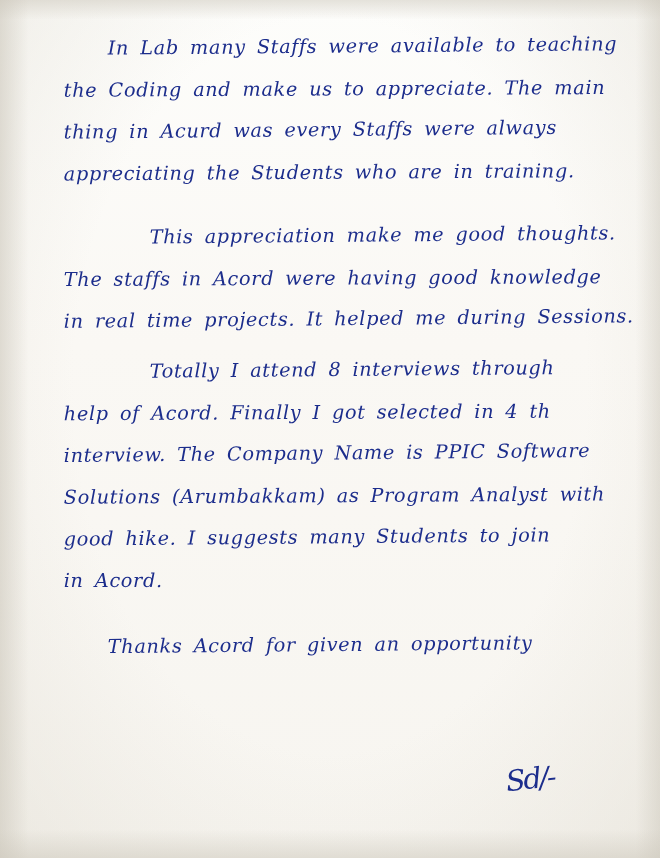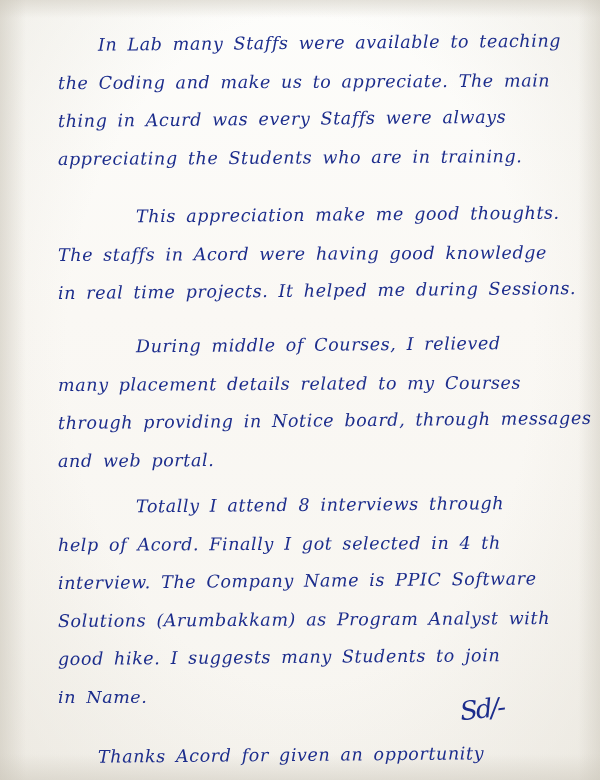--- a/index.html
+++ b/index.html
@@ -122,34 +122,28 @@
       <span class="line">thing in Acurd was every Staffs were always</span>
       <span class="line">appreciating the Students who are in training.</span>
     </p>
 
     <p class="para p2">
       <span class="line indent">This appreciation make me good thoughts.</span>
       <span class="line">The staffs in Acord were having good knowledge</span>
       <span class="line">in real time projects. It helped me during Sessions.</span>
     </p>
 
-    <p class="para p3">
-      <span class="line indent">During middle of Courses, I relieved</span>
-      <span class="line">many placement details related to my Courses</span>
-      <span class="line">through providing in Notice board, through messages</span>
-      <span class="line">and web portal.</span>
-    </p>
 
     <p class="para p4">
       <span class="line indent">Totally I attend 8 interviews through</span>
       <span class="line">help of Acord. Finally I got selected in 4 th</span>
       <span class="line">interview. The Company Name is PPIC Software</span>
       <span class="line">Solutions (Arumbakkam) as Program Analyst with</span>
       <span class="line">good hike. I suggests many Students to join</span>
-      <span class="line">in Name.</span>
+      <span class="line">in Acord.</span>
     </p>
 
     <p class="para p5">
       <span class="line indent-sm">Thanks Acord for given an opportunity</span>
     </p>
 
   </div>
 
   <div class="signature">Sd/-</div>
 </div>

